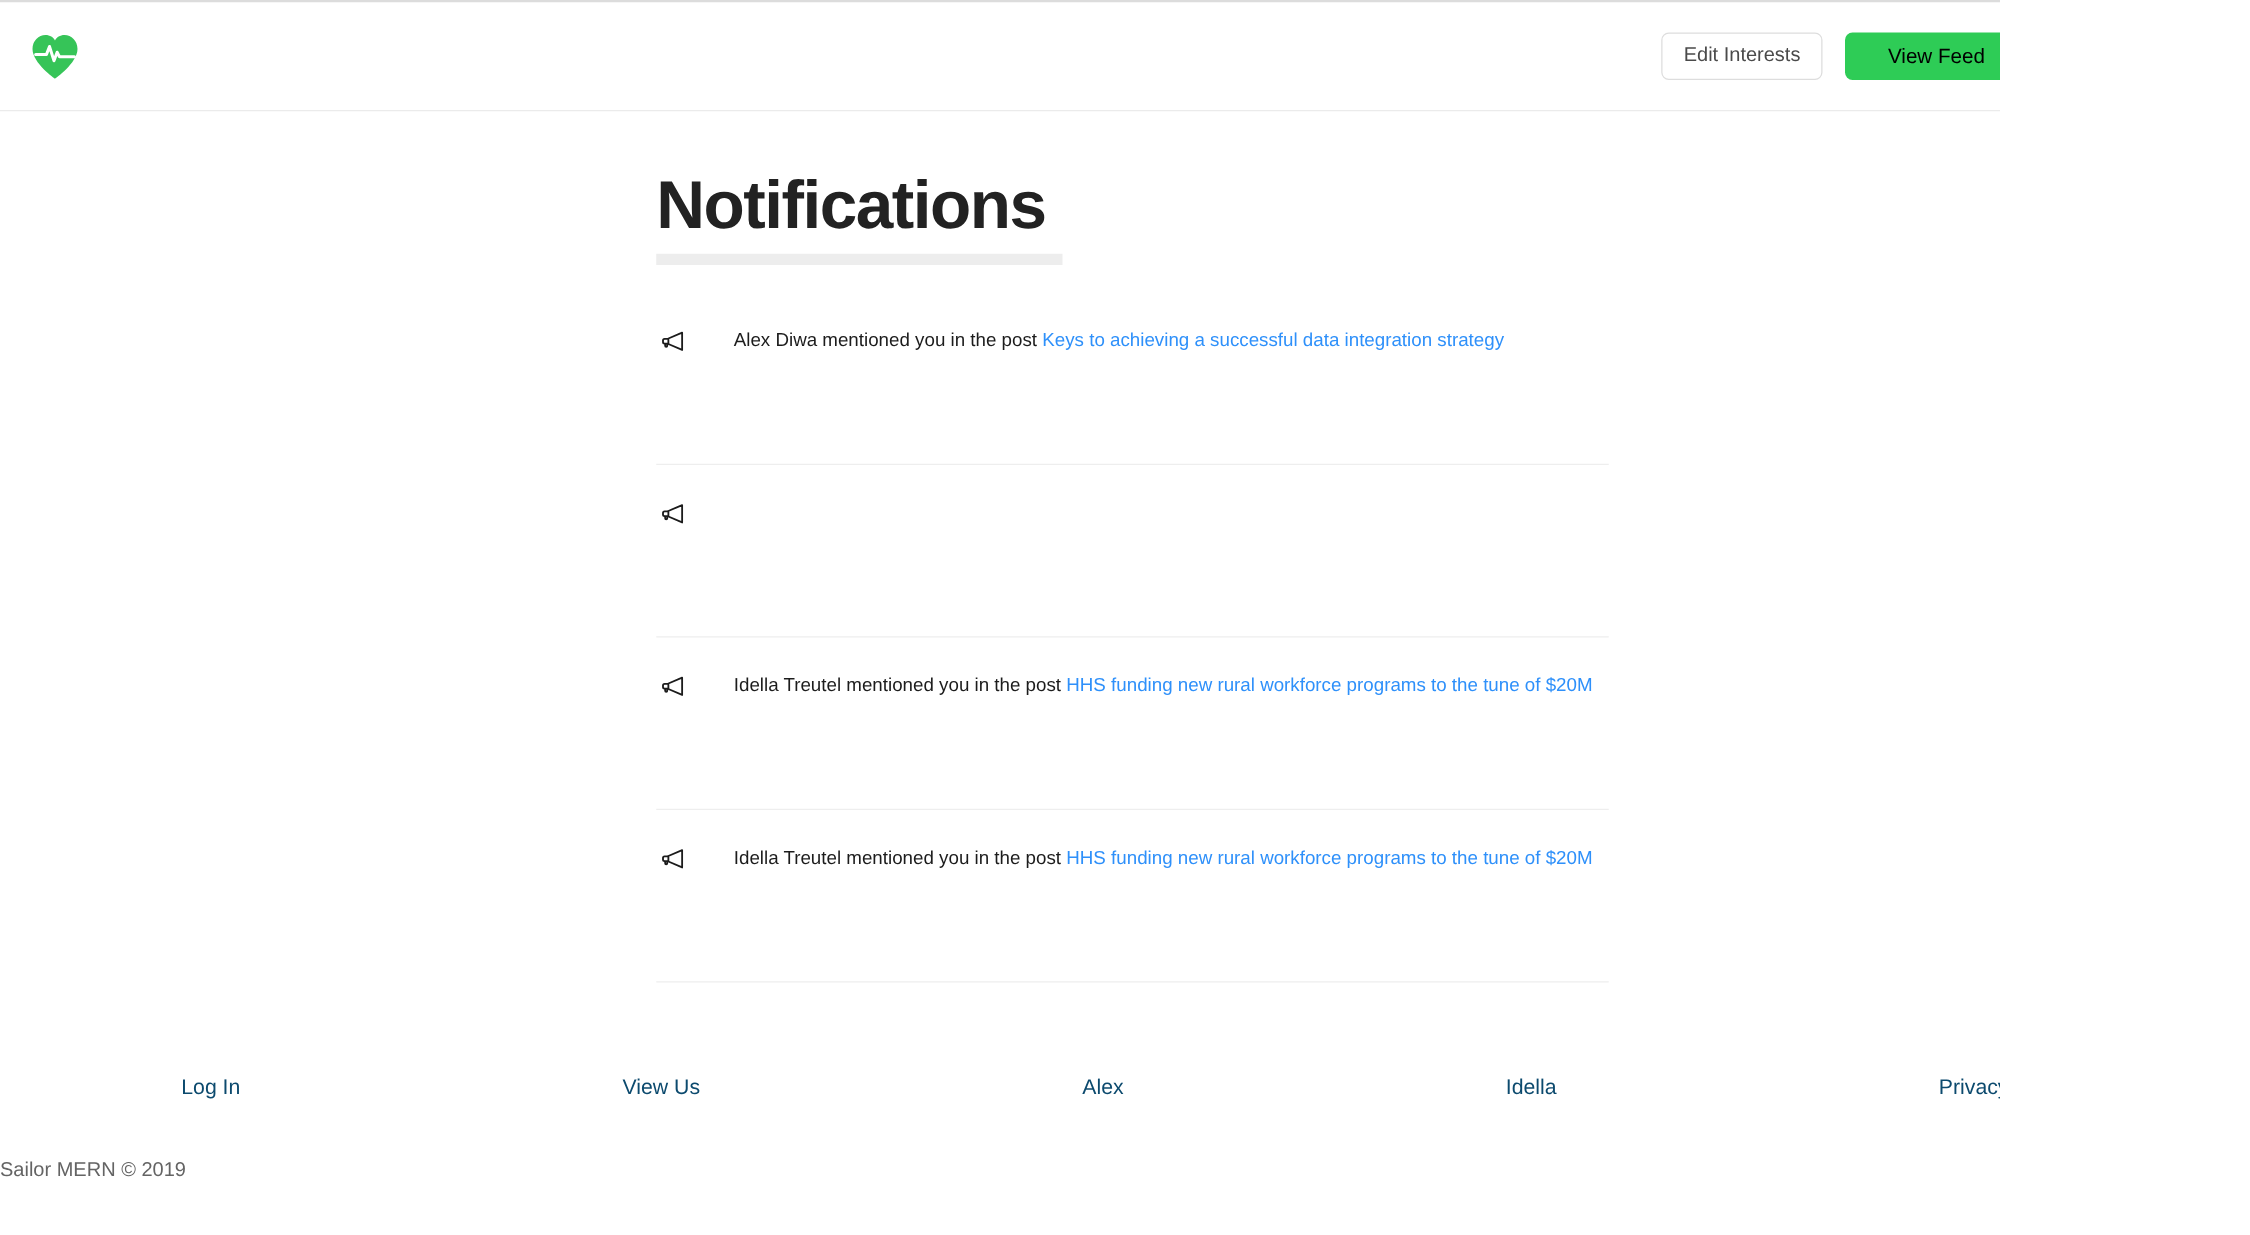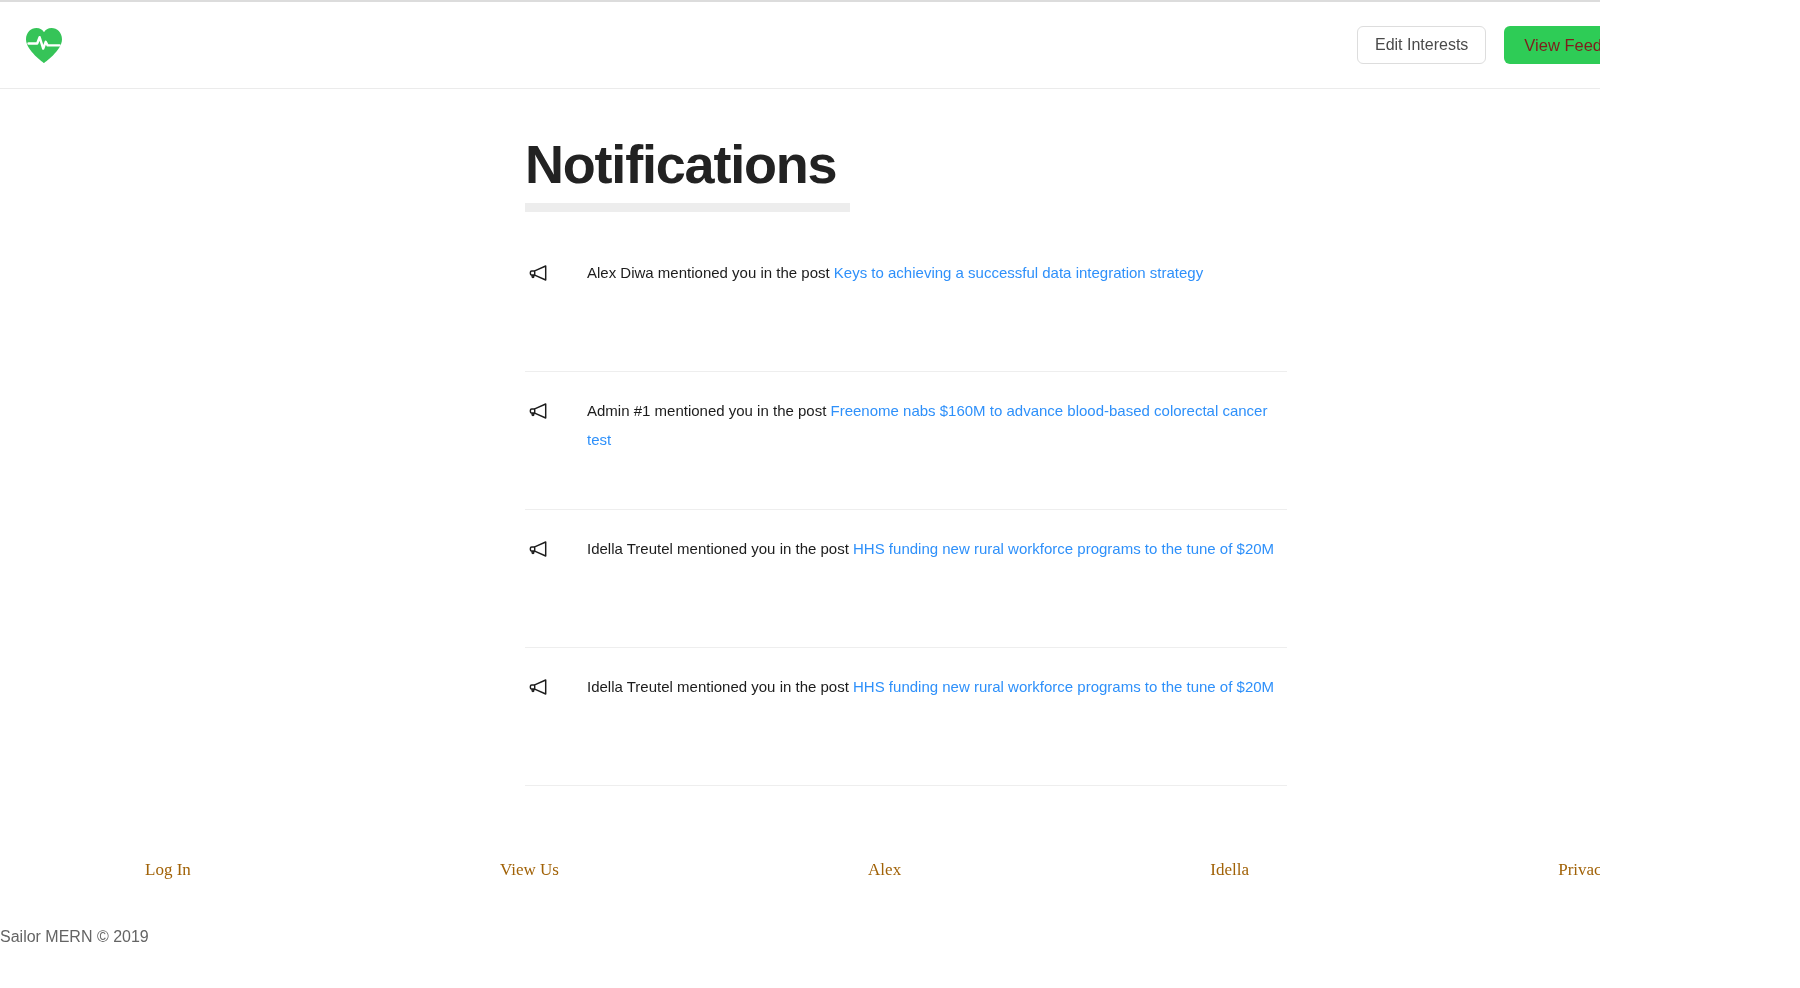--- a/index.html
+++ b/index.html
@@ -70,26 +70,26 @@
     border-radius: 6px;
     color: #4a4a4a;
     font-size: 16px;
     font-family: "Liberation Sans", sans-serif;
     line-height: 36px;
     cursor: pointer;
     white-space: nowrap;
   }
   .btn-primary {
     height: 38px;
-    padding: 0 20px;
+    padding: 0 34px;
     margin-left: 18px;
     background: #2ecc56;
     border: none;
     border-radius: 6px;
-    color: #7f1d1d;
+    color: #000000;
     font-size: 16.5px;
     font-family: "Liberation Sans", sans-serif;
     line-height: 38px;
     cursor: pointer;
     white-space: nowrap;
   }
 
   .icon-btn {
     width: 44px;
     height: 44px;
@@ -181,24 +181,24 @@
   }
   .footer-links {
     display: flex;
     justify-content: space-between;
     padding: 0 145px;
     margin: 0;
     list-style: none;
   }
   .footer-links li { display: block; }
   .footer-link {
-    color: #a16207;
+    color: #0c4a6e;
     font-size: 17px;
     text-decoration: none;
-    font-family: Liberation Serif, serif;
+    font-family: Liberation Sans, sans-serif;
     cursor: pointer;
   }
   .copyright {
     text-align: left;
     color: #646464;
     font-size: 16px;
     margin-top: 48px;
     font-family: "Liberation Sans", sans-serif;
   }
 </style>
@@ -282,23 +282,20 @@
         </div>
 
         <div class="notif-item">
           <span class="notif-icon">
             <svg width="22" height="22" viewBox="0 0 24 24" aria-hidden="true">
               <path d="M20.4 4.4 L8.4 9.6 V14.4 L20.4 19.6 Z" fill="none" stroke="#1c1c1c" stroke-width="1.6" stroke-linejoin="round"></path>
               <path d="M8.4 9.9 H5.1 C4.3 9.9 3.7 10.5 3.7 11.3 V12.7 C3.7 13.5 4.3 14.1 5.1 14.1 H8.4" fill="none" stroke="#1c1c1c" stroke-width="1.6" stroke-linejoin="round"></path>
               <path d="M5.6 14.1 V15.9 C5.6 16.4 6 16.8 6.5 16.8 C7 16.8 7.4 16.4 7.4 15.9 V14.1" fill="none" stroke="#1c1c1c" stroke-width="1.6" stroke-linejoin="round"></path>
             </svg>
           </span>
-          <div class="notif-text">
-            <span>Admin #1</span><span>&nbsp;</span><span>mentioned you in the post</span><span>&nbsp;</span><a class="notif-link">Freenome nabs $160M to advance blood-based colorectal cancer test</a>
-          </div>
         </div>
 
         <div class="notif-item">
           <span class="notif-icon">
             <svg width="22" height="22" viewBox="0 0 24 24" aria-hidden="true">
               <path d="M20.4 4.4 L8.4 9.6 V14.4 L20.4 19.6 Z" fill="none" stroke="#1c1c1c" stroke-width="1.6" stroke-linejoin="round"></path>
               <path d="M8.4 9.9 H5.1 C4.3 9.9 3.7 10.5 3.7 11.3 V12.7 C3.7 13.5 4.3 14.1 5.1 14.1 H8.4" fill="none" stroke="#1c1c1c" stroke-width="1.6" stroke-linejoin="round"></path>
               <path d="M5.6 14.1 V15.9 C5.6 16.4 6 16.8 6.5 16.8 C7 16.8 7.4 16.4 7.4 15.9 V14.1" fill="none" stroke="#1c1c1c" stroke-width="1.6" stroke-linejoin="round"></path>
             </svg>
           </span>

